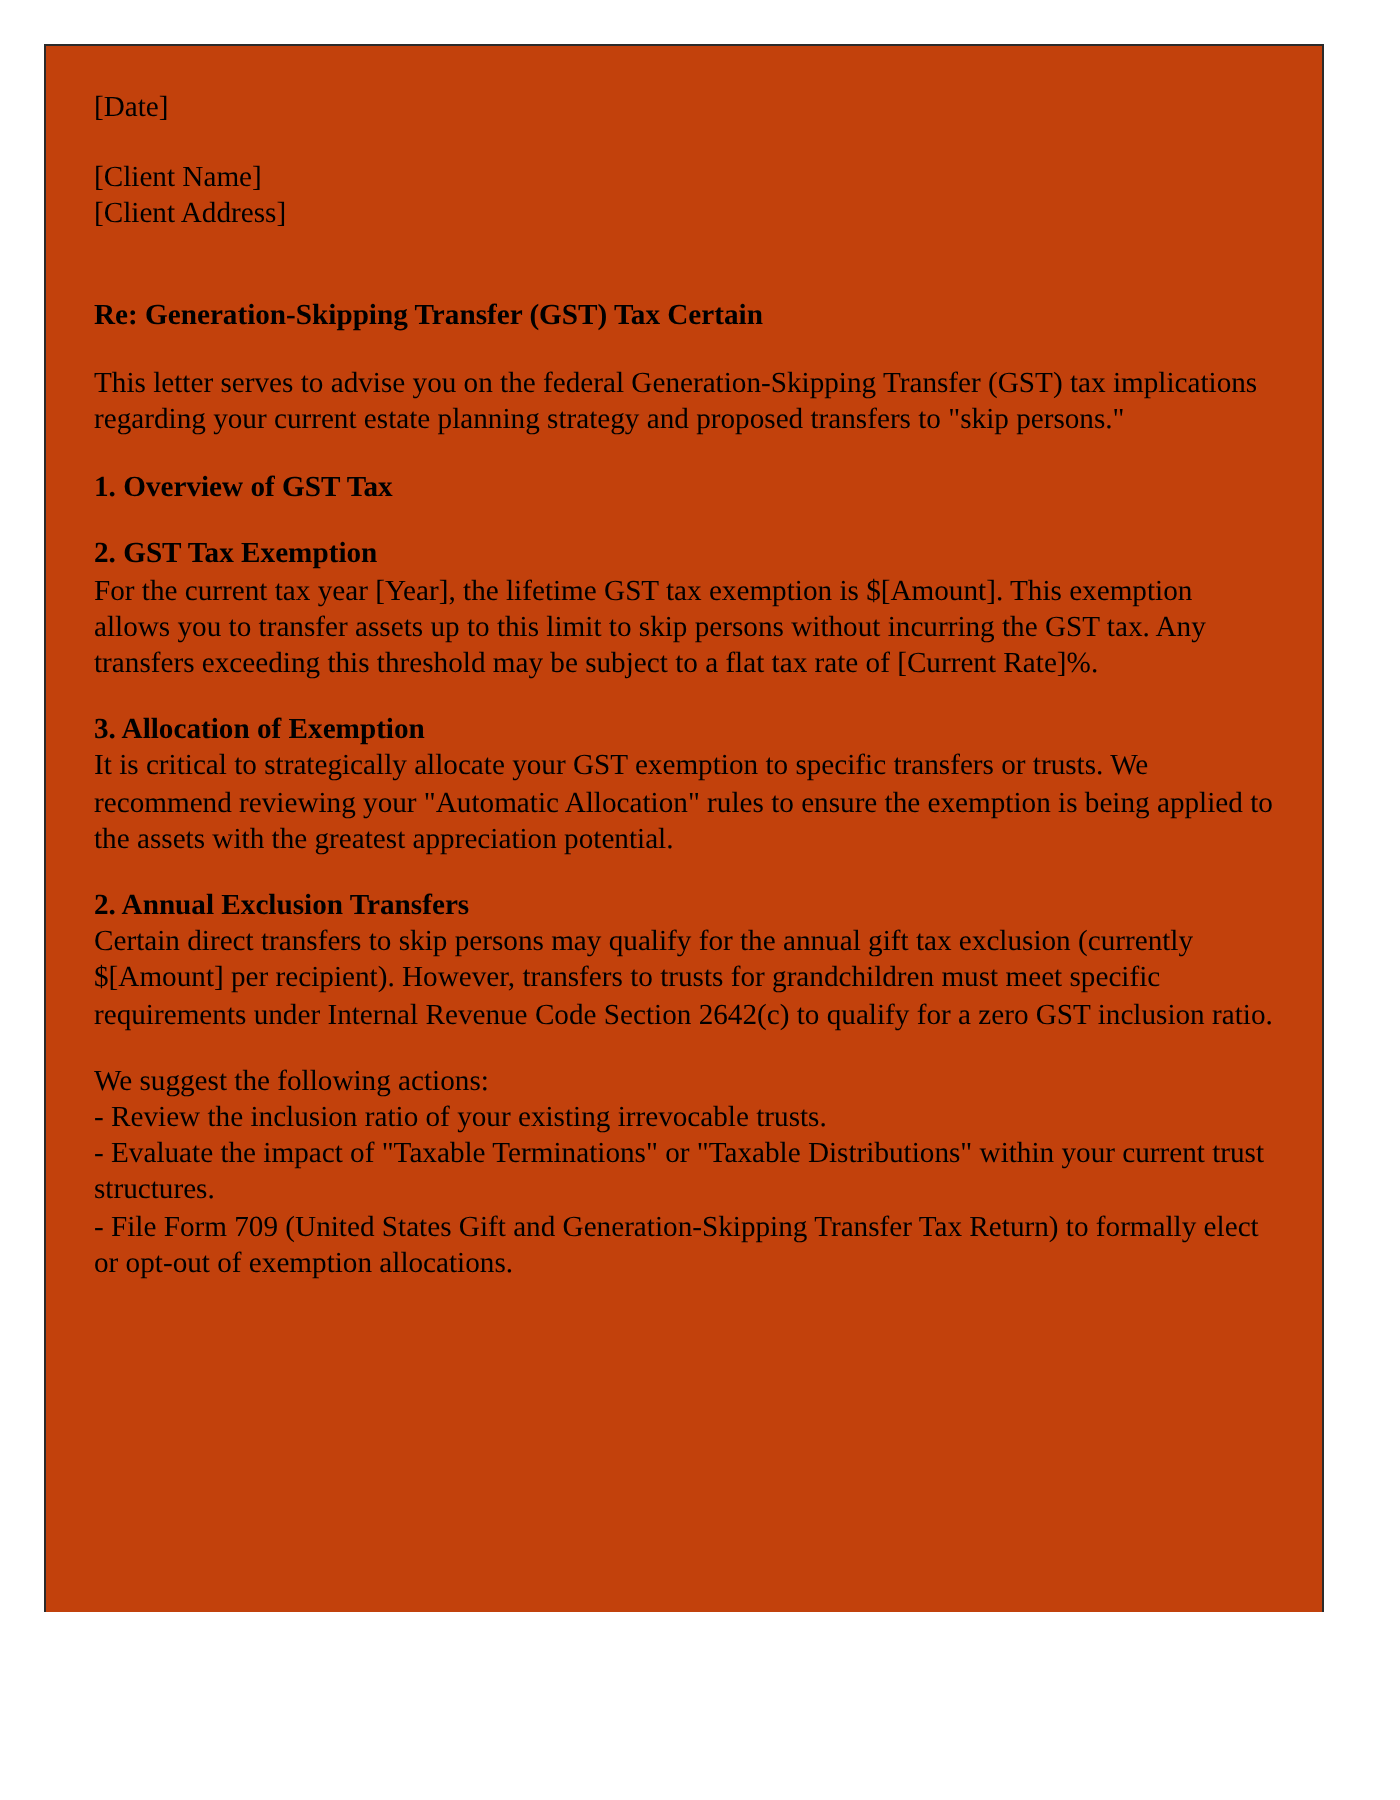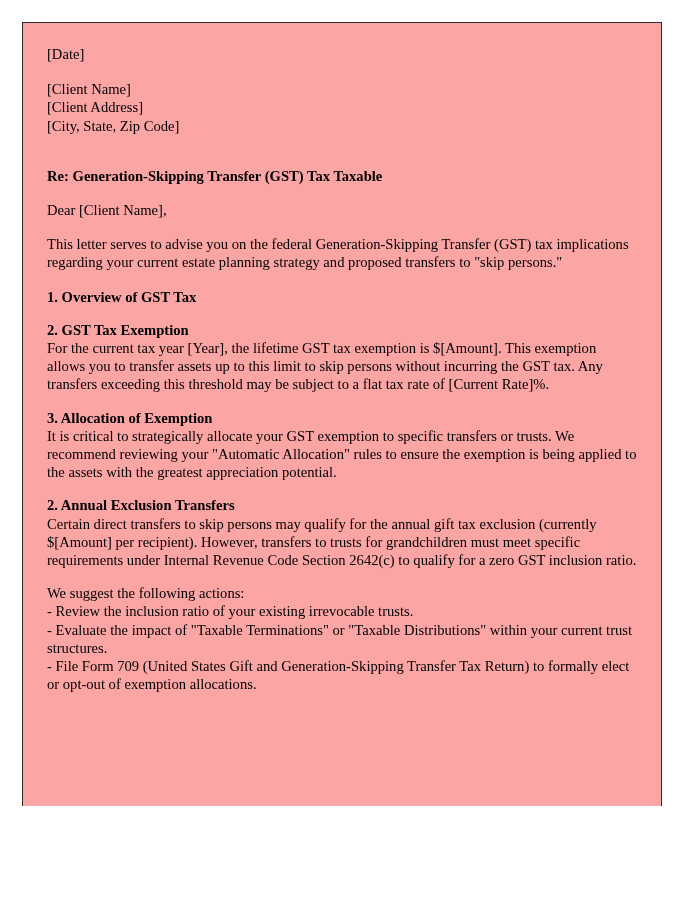--- a/index.html
+++ b/index.html
@@ -18,21 +18,21 @@
   
   .page-sheet {
     position: absolute;
     left: 22px;
     top: 22px;
     width: 640px;           
     height: 784px;          
     border: 1px solid #2b2b2b;
     border-bottom: none;    
     box-sizing: border-box;
-    background: #fca5a5;
+    background: #c2410c;
     overflow: hidden;
   }
 
   .page-body {
     position: absolute;
     left: 24px;             
     top: 22px;
     width: 590px;           
   }
 
@@ -76,30 +76,26 @@
 <div class="page-sheet">
   <div class="page-body">
 
     <div class="block-date">
       <p class="line">[Date]</p>
     </div>
 
     <div class="block-address">
       <span class="line addr-line">[Client Name]</span>
       <span class="line addr-line">[Client Address]</span>
-      <span class="line addr-line">[City, State, Zip Code]</span>
     </div>
 
     <div class="block-subject">
-      <p class="subject">Re: Generation-Skipping Transfer (GST) Tax Taxable</p>
+      <p class="subject">Re: Generation-Skipping Transfer (GST) Tax Certain</p>
     </div>
 
-    <div class="block-salutation">
-      <p class="line">Dear [Client Name],</p>
-    </div>
 
     <div class="block-intro">
       <p class="para">This letter serves to advise you on the federal Generation-Skipping Transfer (GST) tax implications regarding your current estate planning strategy and proposed transfers to "skip persons."</p>
     </div>
 
     <div class="section">
       <p class="heading">1. Overview of GST Tax</p>
     </div>
 
     <div class="section">

